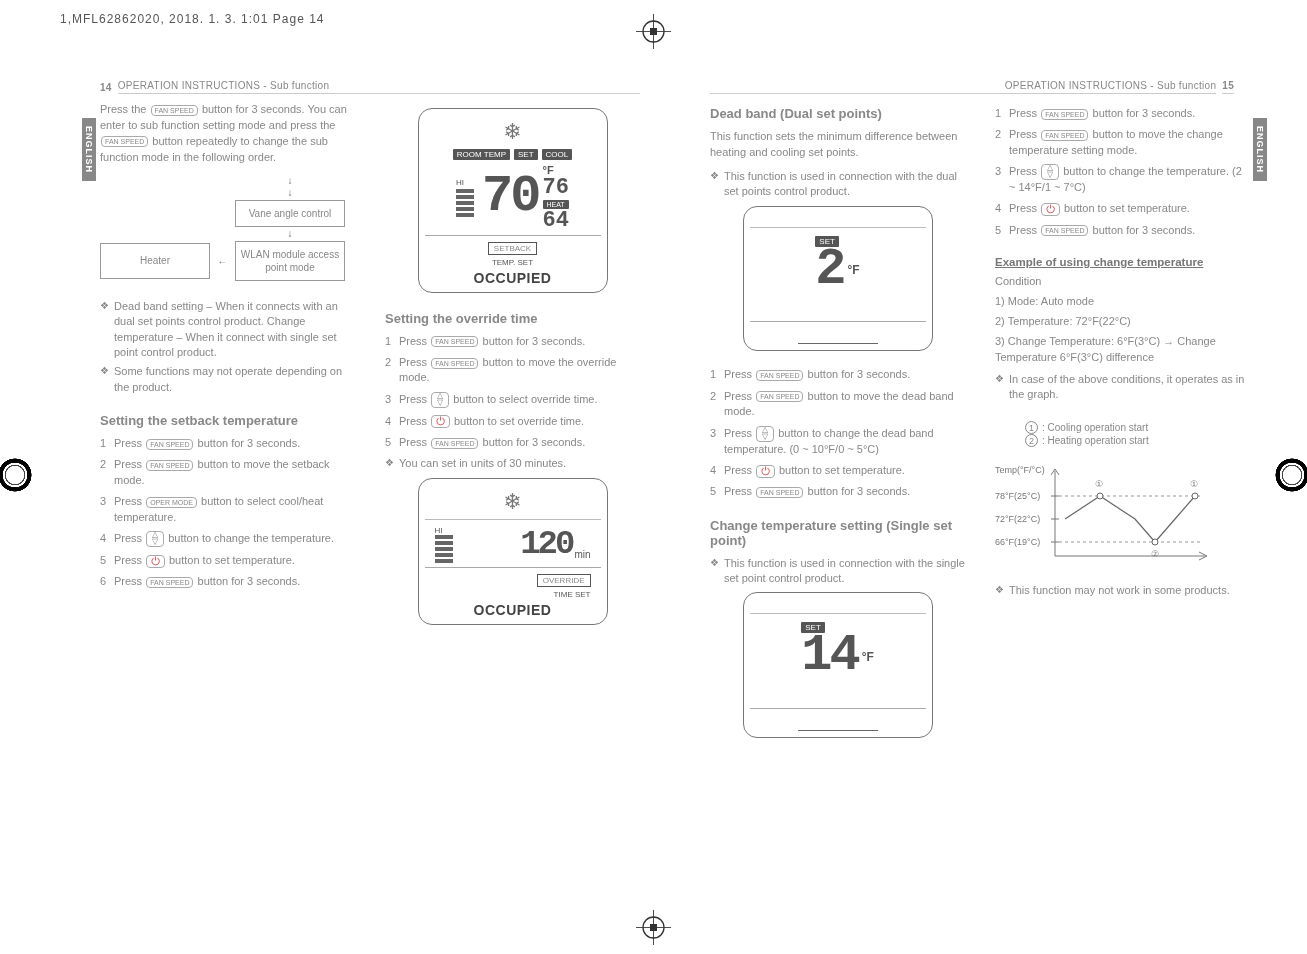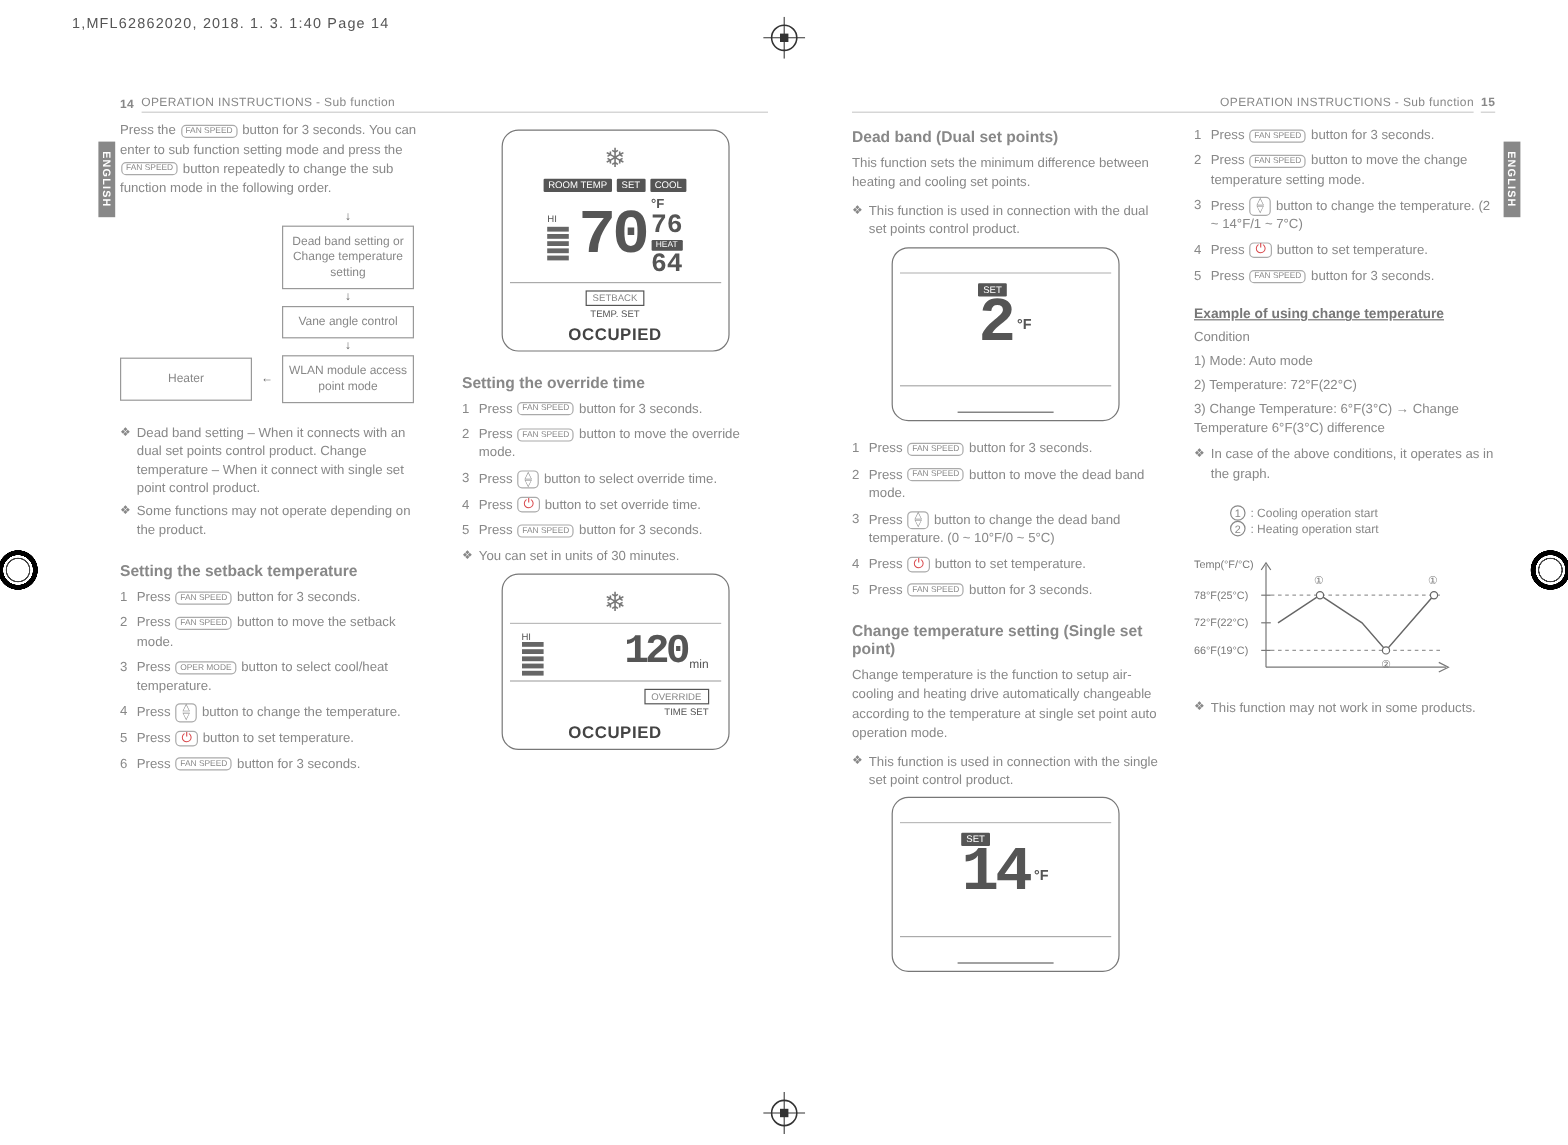--- a/index.html
+++ b/index.html
@@ -37,21 +37,21 @@
   .page-header {
     display: flex;
     align-items: center;
     font-size: 10px;
     color: #888;
     letter-spacing: 0.3px;
     margin-bottom: 8px;
   }
   .page-header.right-side { justify-content: flex-end; }
   .page-num { font-weight: bold; margin-right: 6px; font-size: 10px; }
-  .page-num.after { margin-left: 6px; margin-right: 4px; }
+  .page-num.after { margin-left: 6px; margin-right: 16px; }
   .page-header .title-text { border-bottom: 1px solid #ccc; padding-bottom: 2px; flex: 1; }
   .page-header.right-side .title-text { text-align: right; }
   .page-header.right-side .page-num.after { border-bottom: 1px solid #ccc; padding-bottom: 2px; }
 
   .lang-tab {
     position: absolute;
     background: #888;
     color: #fff;
     font-size: 9px;
     font-weight: bold;
@@ -152,21 +152,21 @@
     position: relative;
     font-size: 9px;
     color:#777;
   }
   .graph svg { overflow: visible; }
   .circ-num { display:inline-block; border:1px solid #888; border-radius:50%; width:13px; height:13px; text-align:center; line-height:12px; font-size:9px; margin-right:4px; }
 </style>
 </head>
 <body>
 
-<div class="crop-line crop-top">1,MFL62862020,    2018. 1. 3.    1:40  Page 14</div>
+<div class="crop-line crop-top">1,MFL62862020,    2018. 1. 3.    1:01  Page 14</div>
 <div class="reg-mark">
   <svg class="reg-svg" viewBox="0 0 40 40">
       <circle cx="20" cy="20" r="12" fill="none" stroke="#333" stroke-width="1.5"></circle>
       <line x1="20" y1="0" x2="20" y2="40" stroke="#333"></line>
       <line x1="0" y1="20" x2="40" y2="20" stroke="#333"></line>
       <rect x="16" y="16" width="8" height="8" fill="#333"></rect>
     </svg>
 </div>
 <div class="reg-mark bottom">
   <svg class="reg-svg" viewBox="0 0 40 40">
@@ -190,23 +190,20 @@
 
   <div class="cols">
 
     <div class="col">
       <p class="body-text">
         Press the <span class="icon-button">FAN SPEED</span> button for 3 seconds. You can enter to sub function setting mode and press the <span class="icon-button">FAN SPEED</span> button repeatedly to change the sub function mode in the following order.
       </p>
 
       <div class="flow">
         <div class="flow-right-col flow-arrow-v">↓</div>
-        <div class="flow-right-col">
-            <div class="flow-box big">Dead band setting or Change temperature setting</div>
-          </div>
         <div class="flow-right-col flow-arrow-v">↓</div>
         <div class="flow-right-col">
             <div class="flow-box big">Vane angle control</div>
           </div>
         <div class="flow-right-col flow-arrow-v">↓</div>
         <div class="flow-row">
           <div class="flow-box wide" style="height:36px; display:flex; align-items:center; justify-content:center;">Heater</div>
           <div class="flow-arrow-h">←</div>
           <div class="flow-box wide">WLAN module access point mode</div>
         </div>
@@ -338,21 +335,20 @@
 
       <ol>
         <li>Press <span class="icon-button">FAN SPEED</span> button for 3 seconds.</li>
         <li>Press <span class="icon-button">FAN SPEED</span> button to move the dead band mode.</li>
         <li>Press <span class="icon-button arrows">△<br>▽</span> button to change the dead band temperature. (0 ~ 10°F/0 ~ 5°C)</li>
         <li>Press <span class="icon-button power">⏻</span> button to set temperature.</li>
         <li>Press <span class="icon-button">FAN SPEED</span> button for 3 seconds.</li>
       </ol>
 
       <div class="section-title">Change temperature setting (Single set point)</div>
-      <p class="body-text">Change temperature is the function to setup air-cooling and heating drive automatically changeable according to the temperature at single set point auto operation mode.</p>
       <p class="note">This function is used in connection with the single set point control product.</p>
 
       <div class="lcd">
         <div style="height:14px;"></div>
         <div style="border-top:1px solid #bbb; padding:8px 0; text-align:center;">
           <div style="display:flex; justify-content:center; align-items:flex-start; gap:6px;">
             <div style="display:flex; flex-direction:column; align-items:flex-start;">
               <span class="pill">SET</span>
               <div style="display:flex; align-items:center; gap:4px;">
                 <span class="seven-seg big">14</span>

